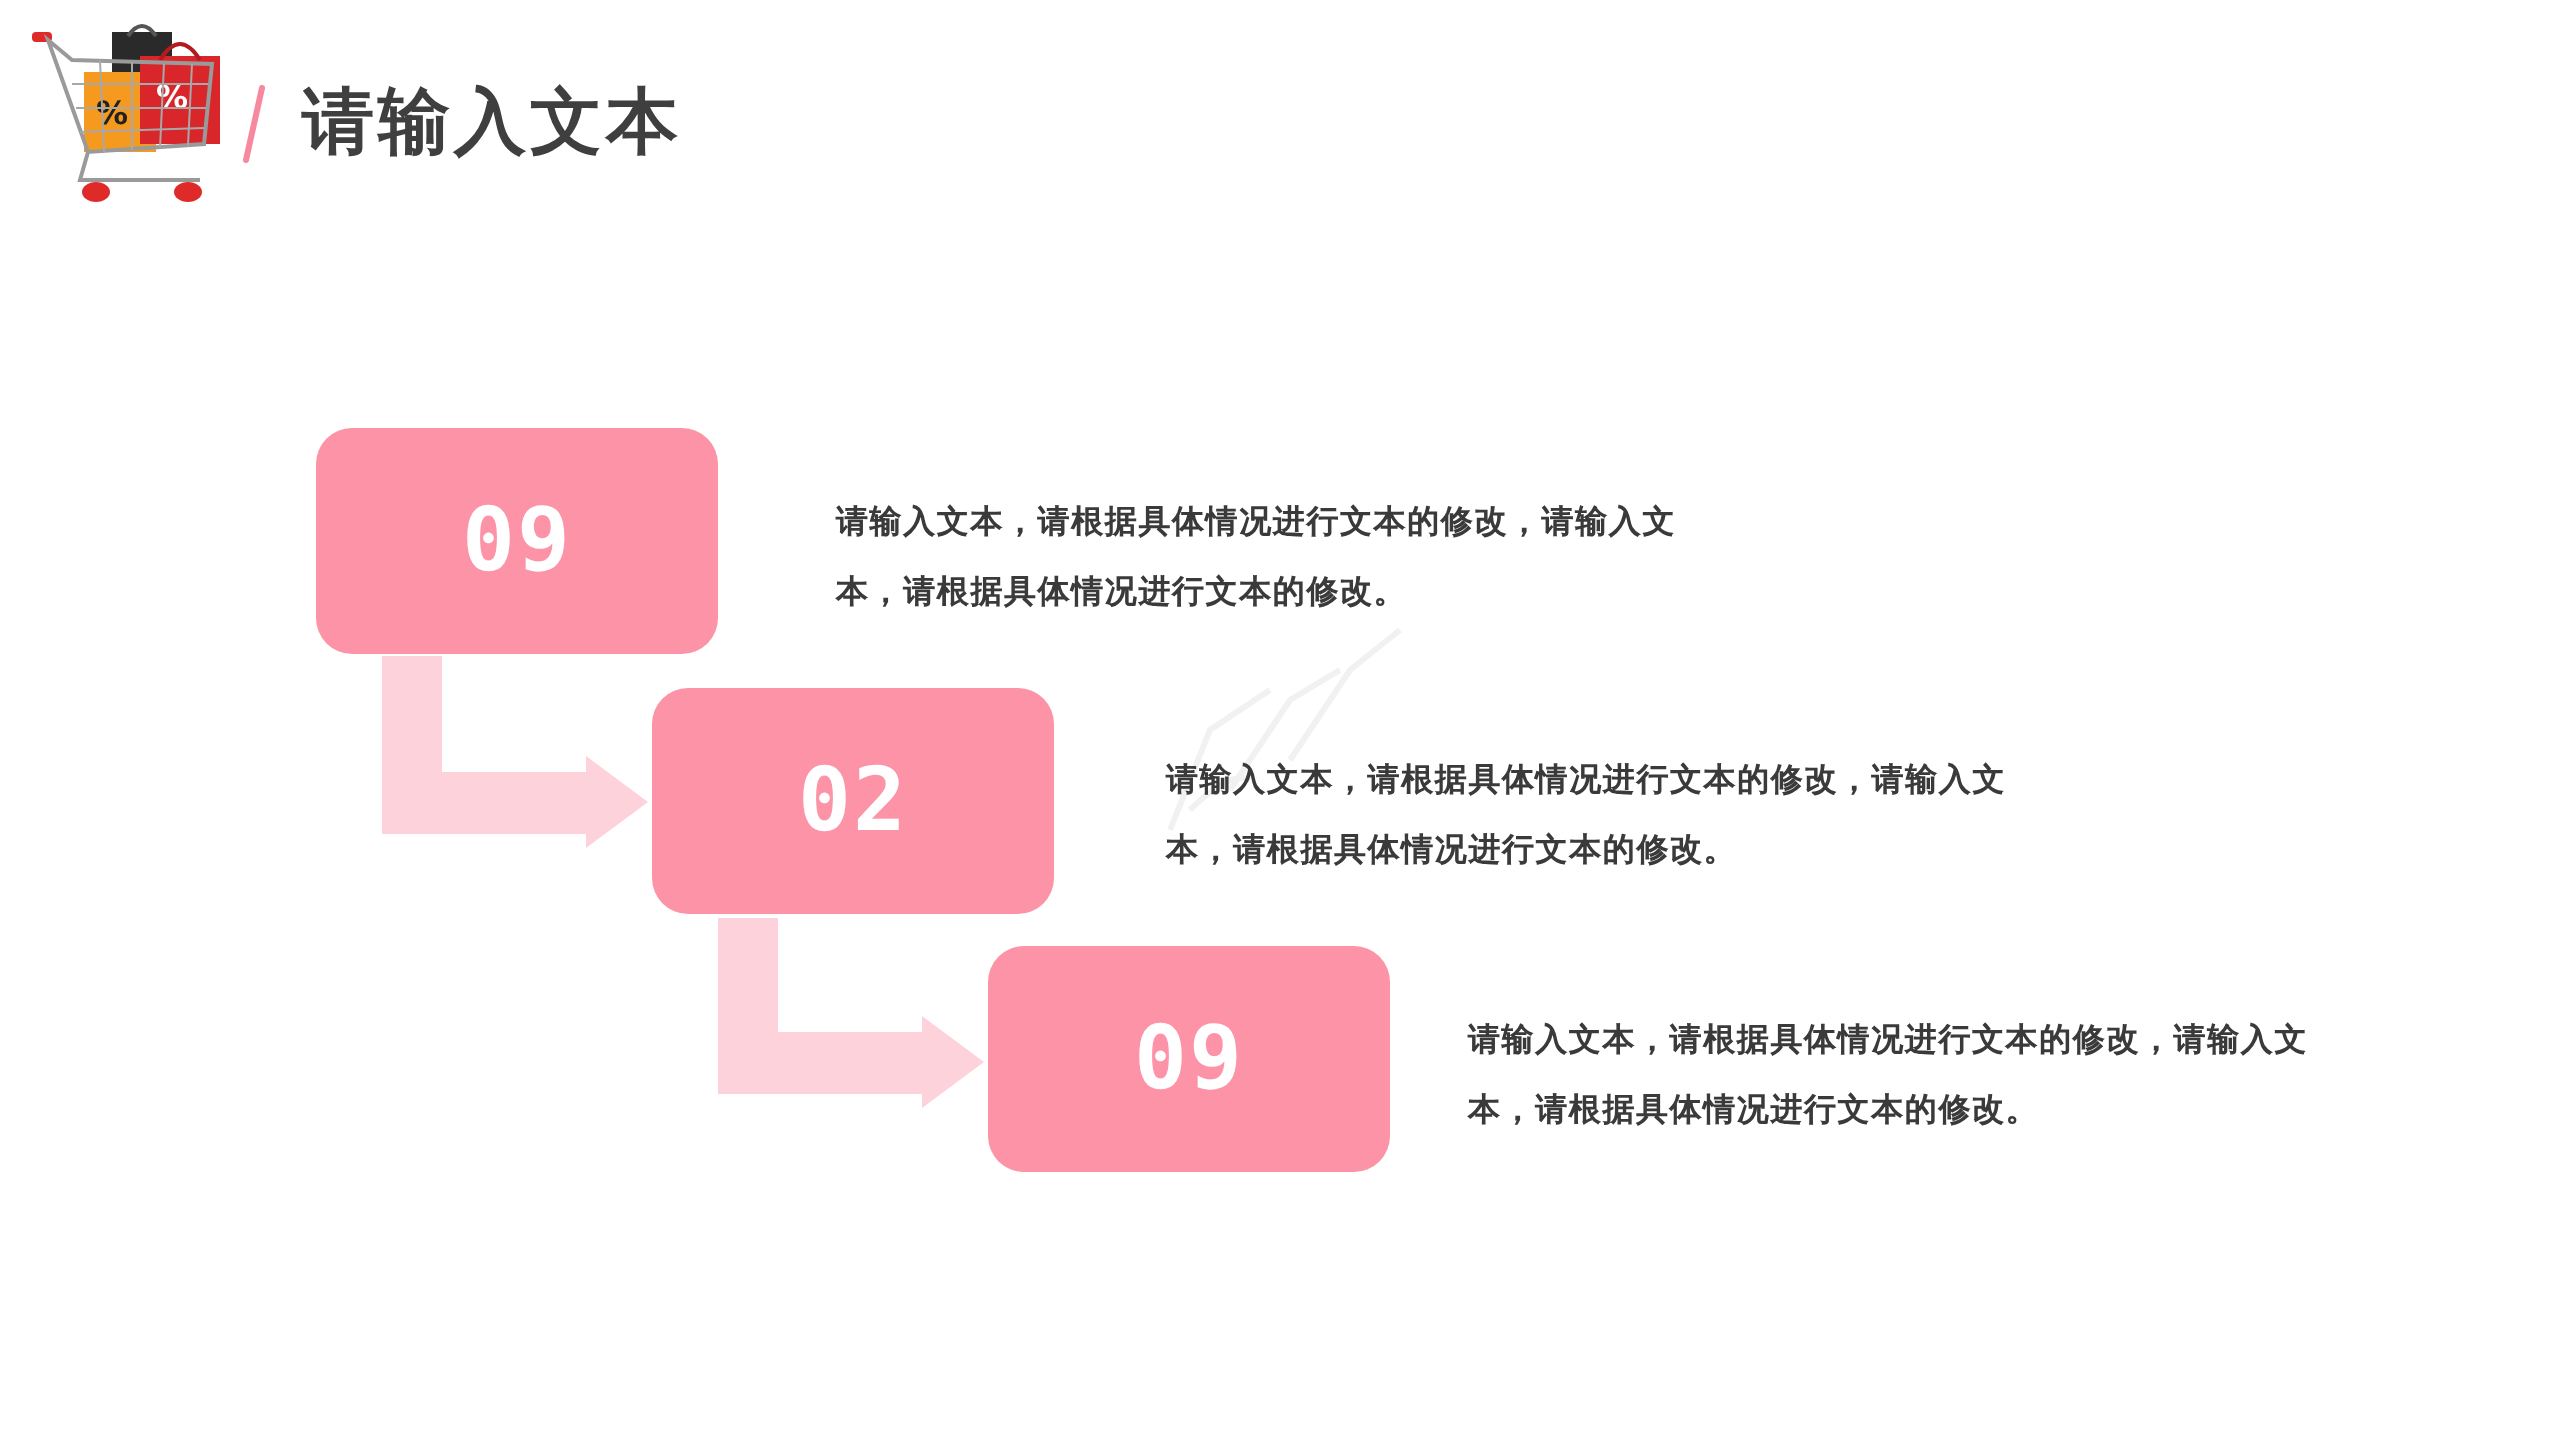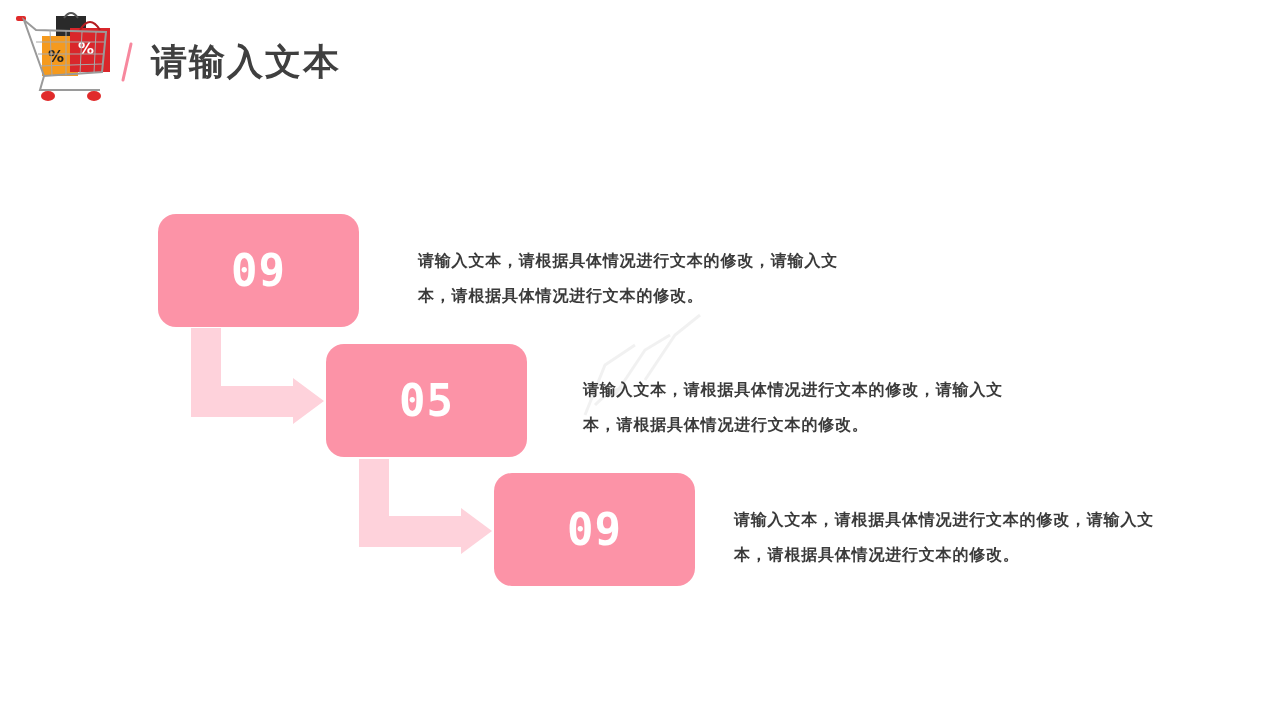--- a/index.html
+++ b/index.html
@@ -127,20 +127,20 @@
 <svg class="connector" style="left:358px; top:459px; width:136px; height:98px;" viewBox="0 0 136 98">
   <path d="M1 0 L31 0 L31 57 L103 57 L103 49 L134 72 L103 95 L103 88 L1 88 Z" fill="#fed2db"></path>
 </svg>
 
 <div class="step-box" style="left:158px; top:214px;">
   <span class="step-num">09</span>
 </div>
 <div class="step-text" style="left:418px; top:243px;">请输入文本，请根据具体情况进行文本的修改，请输入文本，请根据具体情况进行文本的修改。</div>
 
 <div class="step-box" style="left:326px; top:344px;">
-  <span class="step-num">05</span>
+  <span class="step-num">02</span>
 </div>
 <div class="step-text" style="left:583px; top:372px;">请输入文本，请根据具体情况进行文本的修改，请输入文本，请根据具体情况进行文本的修改。</div>
 
 <div class="step-box" style="left:494px; top:473px;">
   <span class="step-num">09</span>
 </div>
 <div class="step-text" style="left:734px; top:502px;">请输入文本，请根据具体情况进行文本的修改，请输入文本，请根据具体情况进行文本的修改。</div>
 
 </body></html>

